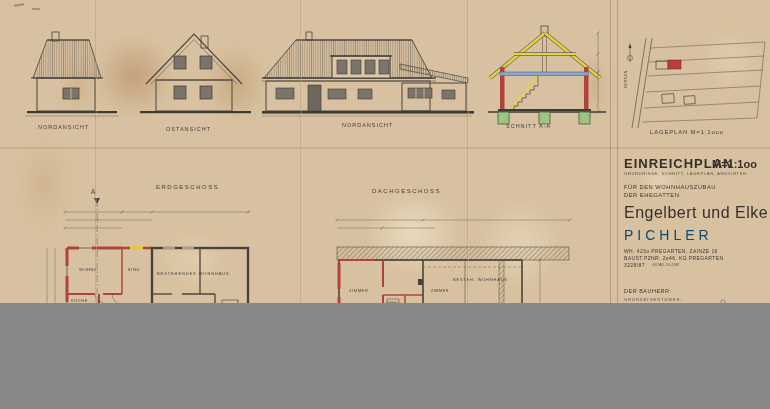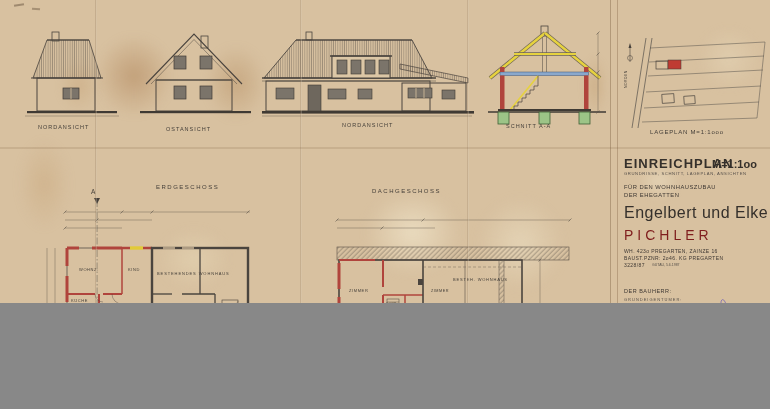--- a/index.html
+++ b/index.html
@@ -253,21 +253,21 @@
   <div class="lbl" style="left:650px;top:129px;font-size:6px;letter-spacing:0.8px;">LAGEPLAN M=1:1ooo</div>
   <div class="lbl" style="left:156px;top:184px;font-size:6px;letter-spacing:1.5px;">ERDGESCHOSS</div>
   <div class="lbl" style="left:372px;top:188px;font-size:6px;letter-spacing:1.5px;">DACHGESCHOSS</div>
 
   <div class="tb" style="top:156px;font-size:13px;font-weight:600;letter-spacing:1px;color:#35302b;">EINREICHPLAN</div>
   <div class="tb" style="left:712px;top:158px;font-size:11px;font-weight:600;color:#35302b;">M=1:1oo</div>
   <div class="tb" style="top:171px;font-size:4.2px;letter-spacing:0.6px;color:#57504a;">GRUNDRISSE, SCHNITT, LAGEPLAN, ANSICHTEN</div>
   <div class="tb" style="top:184px;font-size:5.8px;letter-spacing:0.5px;">FÜR DEN WOHNHAUSZUBAU</div>
   <div class="tb" style="top:192px;font-size:5.8px;letter-spacing:0.5px;">DER EHEGATTEN</div>
   <div class="tb" style="top:204px;font-size:16px;letter-spacing:0.5px;color:#35302b;">Engelbert und Elke</div>
-  <div class="tb" style="top:227px;font-size:14px;letter-spacing:4px;color:#7f1d1d;">PICHLER</div>
+  <div class="tb" style="top:227px;font-size:14px;letter-spacing:4px;color:#0c4a6e;">PICHLER</div>
   <div class="tb" style="top:248px;font-size:5px;letter-spacing:0.4px;">WH. 423o PREGARTEN, ZAINZE 16</div>
   <div class="tb" style="top:255px;font-size:5px;letter-spacing:0.4px;">BAUST.PZNR: 2o46. KG PREGARTEN</div>
   <div class="tb" style="top:262px;font-size:5px;letter-spacing:0.4px;">3228/87</div>
   <div class="tb" style="left:652px;top:263px;font-size:3.5px;color:#57504a;">GUTAU, 5.6.1987</div>
   <div class="tb" style="top:288px;font-size:5.5px;letter-spacing:0.5px;">DER BAUHERR:</div>
   <div class="tb" style="top:297px;font-size:4px;letter-spacing:1px;color:#57504a;">GRUNDEIGENTÜMER:</div>
   <div class="tb" style="top:320px;font-size:5.5px;letter-spacing:0.5px;">DER BAUFÜHRER:</div>
   <div class="tb" style="top:330px;font-size:5.5px;letter-spacing:0.5px;">DER PLANVERFASSER:</div>
 
   <div class="stamp">

